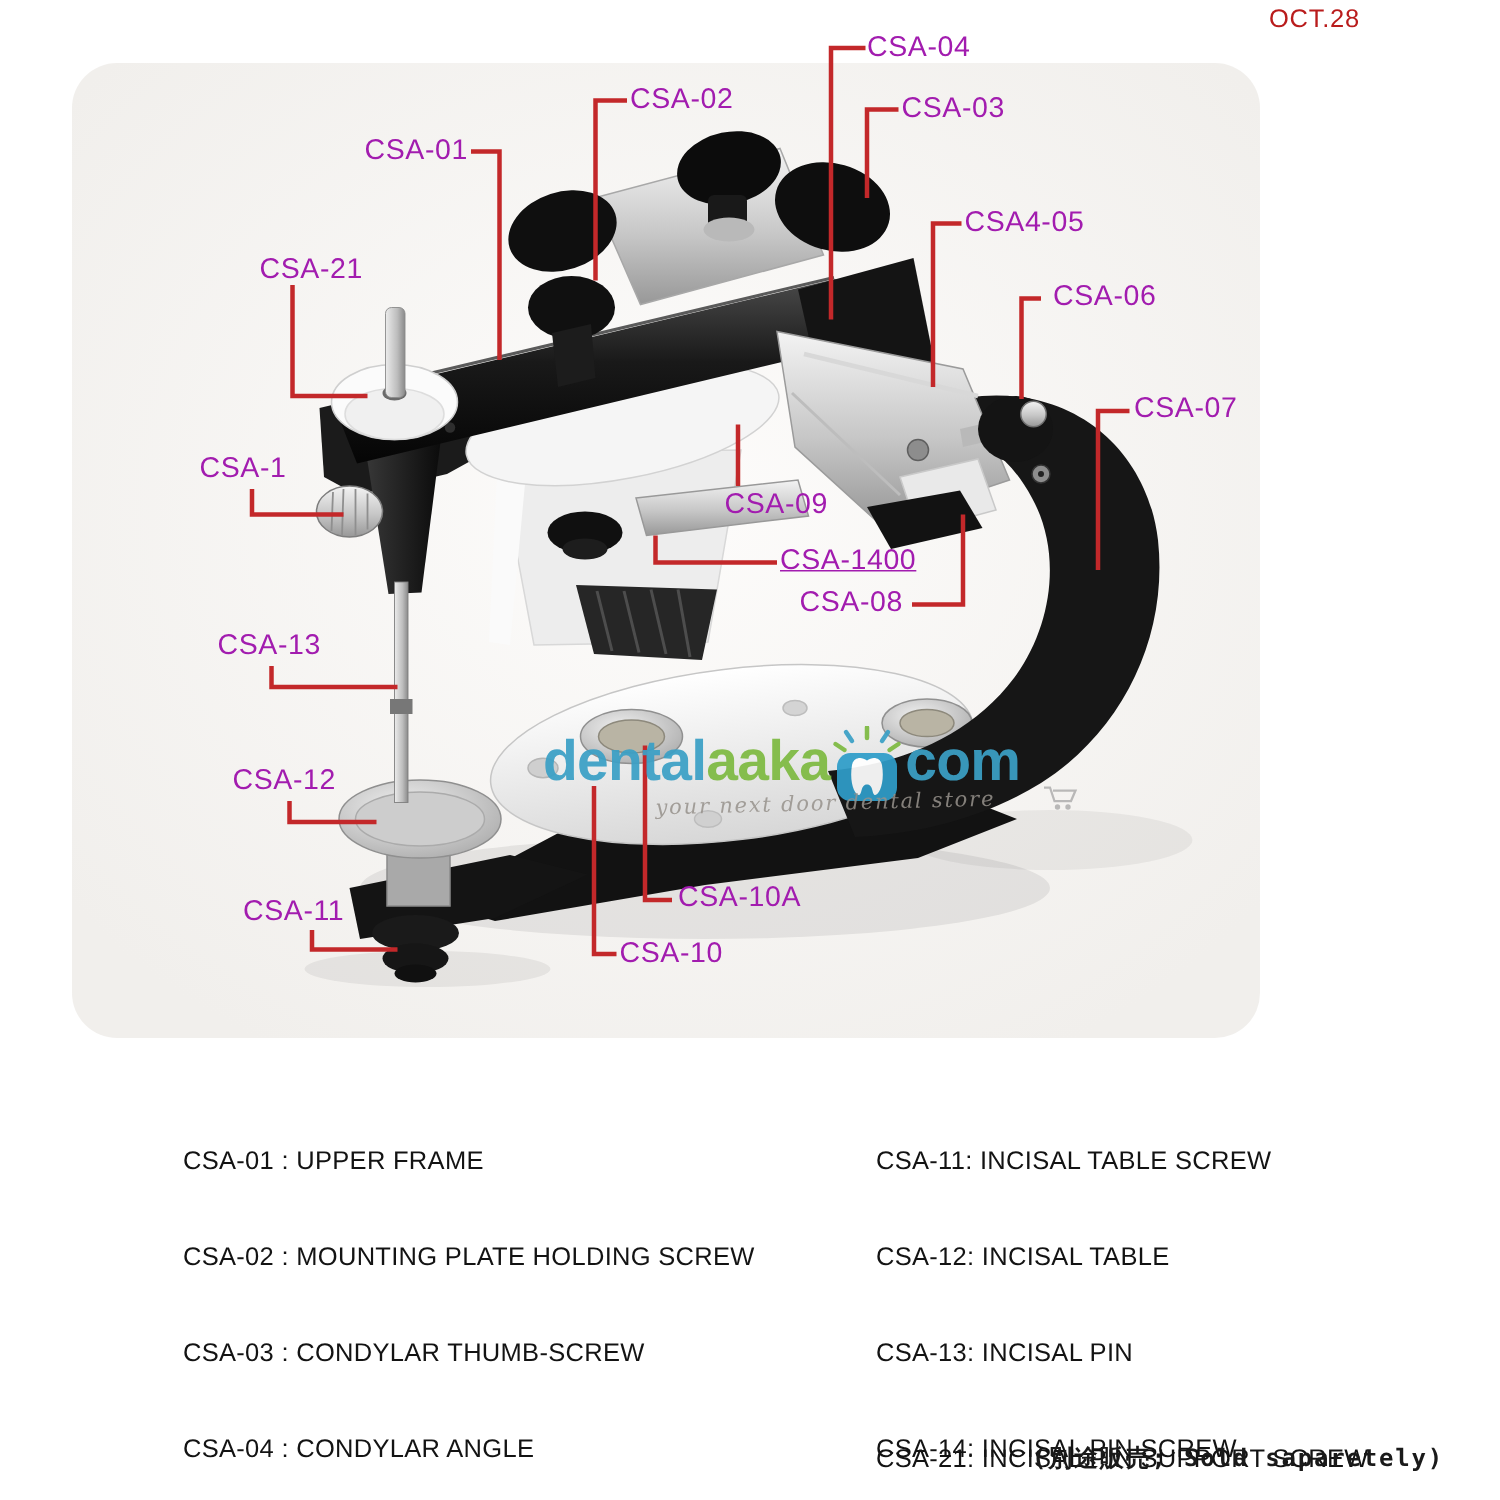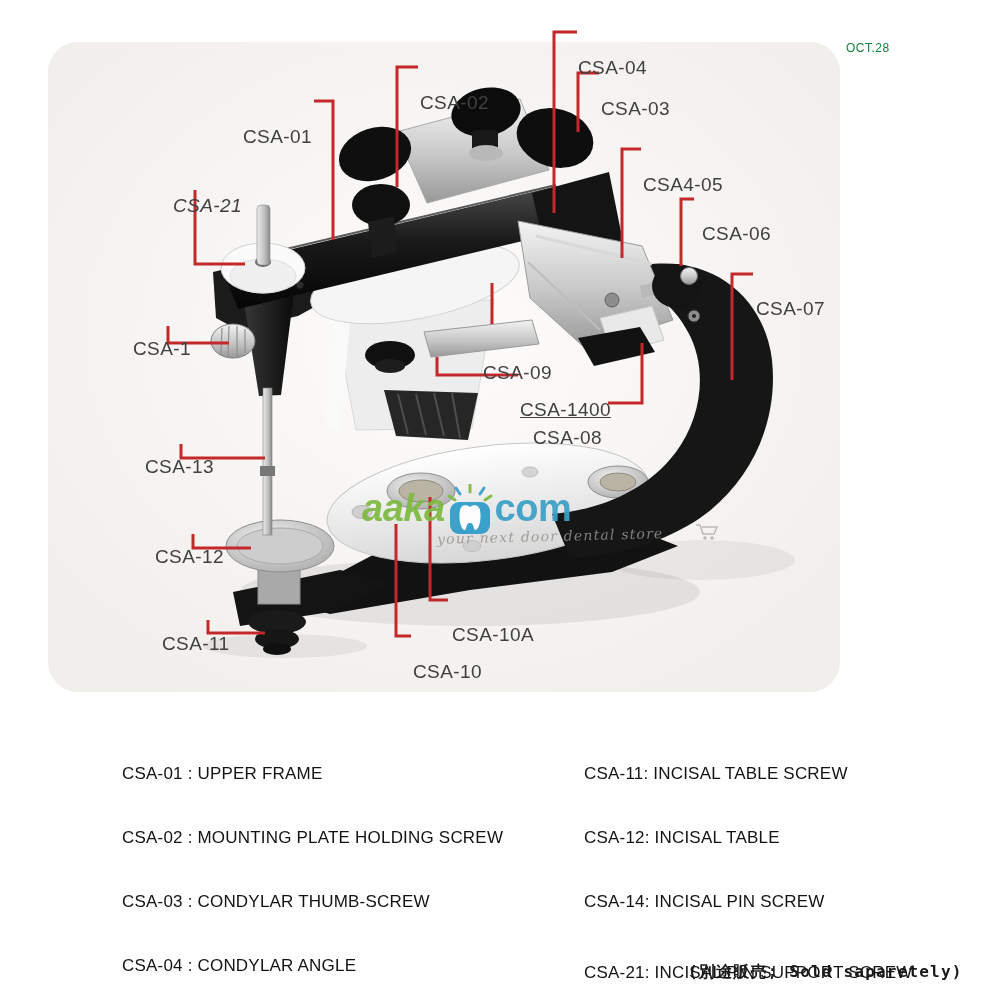--- a/index.html
+++ b/index.html
@@ -1,27 +1,27 @@
 <!DOCTYPE html>
 <html><head>
 <meta charset="utf-8">
 <style>
   html,body{margin:0;padding:0;background:#fff;}
   .stage{position:relative;width:1000px;height:1000px;background:#ffffff;overflow:hidden;
          font-family:"Liberation Sans","DejaVu Sans",sans-serif;}
   .scene{position:absolute;left:0;top:0;}
   .part-label{position:absolute;font-size:19px;font-weight:500;letter-spacing:.4px;
-              color:#404040;white-space:nowrap;line-height:20px;margin-top:36px;}
-  .date-note{position:absolute;left:846px;top:3px;font-size:12px;letter-spacing:.5px;color:#15803d;margin-top:38px;}
+              color:#a21caf;white-space:nowrap;line-height:20px;}
+  .date-note{position:absolute;left:846px;top:3px;font-size:17px;letter-spacing:.5px;color:#b91c1c;}
   .col{position:absolute;font-size:17px;letter-spacing:.2px;color:#131313;line-height:21.4px;white-space:pre;}
   .note-line{position:absolute;left:688px;top:962px;font-family:"DejaVu Sans Mono",monospace;
              font-size:16px;font-weight:bold;letter-spacing:1.2px;color:#1a1a1a;white-space:nowrap;}
   .watermark{position:absolute;left:362px;top:486px;display:flex;align-items:flex-start;opacity:.93;}
   .watermark span{font-size:38px;font-weight:bold;letter-spacing:-.5px;line-height:44px;}
-  .wm-blue{color:#3ba0c6;} .wm-green{color:#7eba42;font-style:italic;}
+  .wm-blue{color:#3ba0c6;} .wm-green{color:#7eba42;}
   .tagline{position:absolute;left:437px;top:528px;font-family:"DejaVu Serif",serif;font-style:italic;
            font-size:14px;letter-spacing:1.2px;color:#97928c;opacity:.85;transform:rotate(-1.5deg);white-space:nowrap;}
   .cart{position:absolute;left:694px;top:522px;opacity:.65;}
   svg polyline{fill:none;stroke-width:3;}
 </style>
 </head>
 <body>
 
 <div class="stage">
 
@@ -169,34 +169,35 @@
     </g>
   </svg>
 
   <div class="date-note">OCT.28</div>
 
   <div class="part-label" style="left:578px;top:22px;">CSA-04</div>
   <div class="part-label" style="left:420px;top:57px;">CSA-02</div>
   <div class="part-label" style="left:601px;top:63px;">CSA-03</div>
   <div class="part-label" style="left:243px;top:91px;">CSA-01</div>
   <div class="part-label" style="left:643px;top:139px;">CSA4-05</div>
-  <div class="part-label" style="left:173px;top:160px;font-style:italic;">CSA-21</div>
+  <div class="part-label" style="left:173px;top:170px;">CSA-21</div>
   <div class="part-label" style="left:702px;top:188px;">CSA-06</div>
   <div class="part-label" style="left:756px;top:263px;">CSA-07</div>
   <div class="part-label" style="left:133px;top:303px;">CSA-1</div>
   <div class="part-label" style="left:483px;top:327px;">CSA-09</div>
   <div class="part-label" style="left:520px;top:364px;text-decoration:underline;">CSA-1400</div>
   <div class="part-label" style="left:533px;top:392px;">CSA-08</div>
   <div class="part-label" style="left:145px;top:421px;">CSA-13</div>
   <div class="part-label" style="left:155px;top:511px;">CSA-12</div>
   <div class="part-label" style="left:452px;top:589px;">CSA-10A</div>
   <div class="part-label" style="left:162px;top:598px;">CSA-11</div>
   <div class="part-label" style="left:413px;top:626px;">CSA-10</div>
 
   <div class="watermark">
+    <span class="wm-blue">dental</span>
     <span class="wm-green">aaka</span>
     <svg width="46" height="52" viewBox="0 0 46 52" style="margin:-2px 2px 0 2px;">
       <g stroke-width="3" stroke-linecap="round" fill="none">
         <line x1="23" y1="8" x2="23" y2="1" stroke="#7eba42"></line>
         <line x1="13" y1="10" x2="9" y2="4" stroke="#3ba0c6"></line>
         <line x1="33" y1="10" x2="37" y2="4" stroke="#3ba0c6"></line>
         <line x1="8" y1="16" x2="2" y2="12" stroke="#7eba42"></line>
         <line x1="38" y1="16" x2="44" y2="12" stroke="#7eba42"></line>
       </g>
       <rect x="3" y="18" width="40" height="32" rx="9" fill="#2f9dc9"></rect>
@@ -222,20 +223,21 @@
     
     
     
     
     
   </div>
 
   <div class="col" style="left:584px;top:720px;">
     <div>CSA-11: INCISAL TABLE SCREW</div>
     <div>CSA-12: INCISAL TABLE</div>
+    <div>CSA-13: INCISAL PIN</div>
     <div>CSA-14: INCISAL PIN SCREW</div>
     
     
     
   </div>
 
   <div class="col" style="left:584px;top:919px;">
     <div>CSA-21: INCISAL PIN SUPPORT SCREW</div>
     
   </div>

